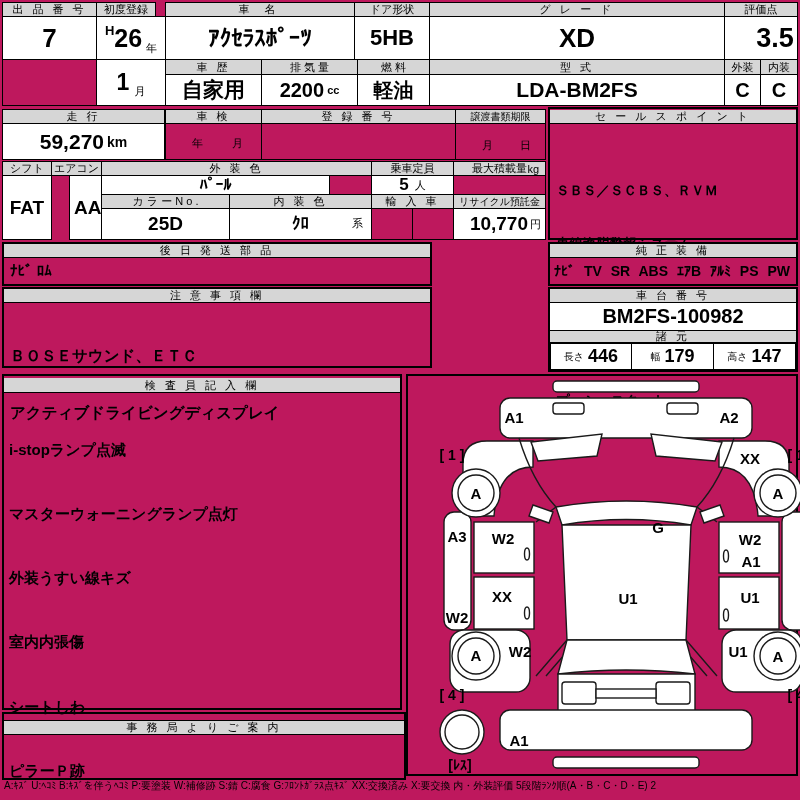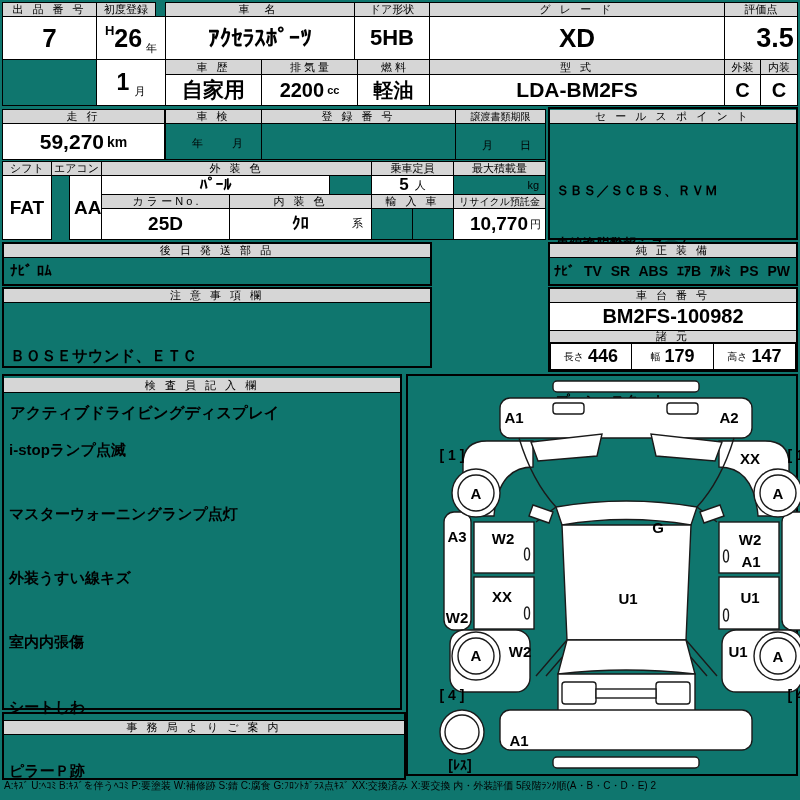--- a/index.html
+++ b/index.html
@@ -1,16 +1,16 @@
 <!DOCTYPE html>
 <html><head>
 <meta charset="utf-8">
 <style>
   html,body{margin:0;padding:0;background:#fff;}
-  #sheet{position:relative;width:800px;height:800px;background:#0f766e;
+  #sheet{position:relative;width:800px;height:800px;background:#be185d;
          font-family:"Liberation Sans","DejaVu Sans",sans-serif;color:#000;overflow:hidden;}
   .c{position:absolute;box-sizing:border-box;}
   .bd{border:2px solid #000;padding-left:24px;}
   .b1{border:1px solid #000;}
   .h{background:#d6d6d6;border:1px solid #000;display:flex;align-items:center;justify-content:center;
      font-size:11px;white-space:nowrap;overflow:hidden;}
   .ls{letter-spacing:3px;}
   .ls2{letter-spacing:6px;}
   .v{display:flex;align-items:center;justify-content:center;font-weight:bold;background:#fff;}
   .small{font-weight:normal;font-size:11px;}
@@ -112,21 +112,21 @@
   <div class="c v b1" style="left:371px;top:175px;width:83px;height:20px;">
     <span style="font-size:17px;">5</span>
       <span class="small" style="margin-left:6px;">人</span>
   </div>
   <div class="c h ls" style="left:371px;top:194px;width:83px;height:15px;">輸 入 車</div>
   <div class="c b1" style="left:371px;top:208px;width:42px;height:32px;"></div>
   <div class="c b1" style="left:412px;top:208px;width:42px;height:32px;"></div>
 
   <div class="c h" style="left:453px;top:161px;width:93px;height:15px;">最大積載量</div>
   <div class="c b1" style="left:453px;top:175px;width:93px;height:20px;">
-    <span class="small" style="position:absolute;right:6px;bottom:3px;">kg</span>
+    <span class="small" style="position:absolute;right:6px;bottom:19px;">kg</span>
   </div>
   <div class="c h" style="left:453px;top:194px;width:93px;height:15px;font-size:10px;">リサイクル預託金</div>
   <div class="c v b1" style="left:453px;top:208px;width:93px;height:32px;justify-content:flex-end;padding-right:4px;">
     <span style="font-size:19px;">10,770</span>
       <span class="small" style="margin-left:2px;">円</span>
   </div>
 
   <div class="c bd" style="left:548px;top:107px;width:250px;height:133px;">
     <div class="c h ls" style="left:0;top:1px;width:246px;height:14px;border:none;border-bottom:1px solid #000;">セ ー ル ス ポ イ ン ト</div>
     <div class="lines" style="left:6px;top:38px;font-size:13.5px;line-height:17.5px;">

